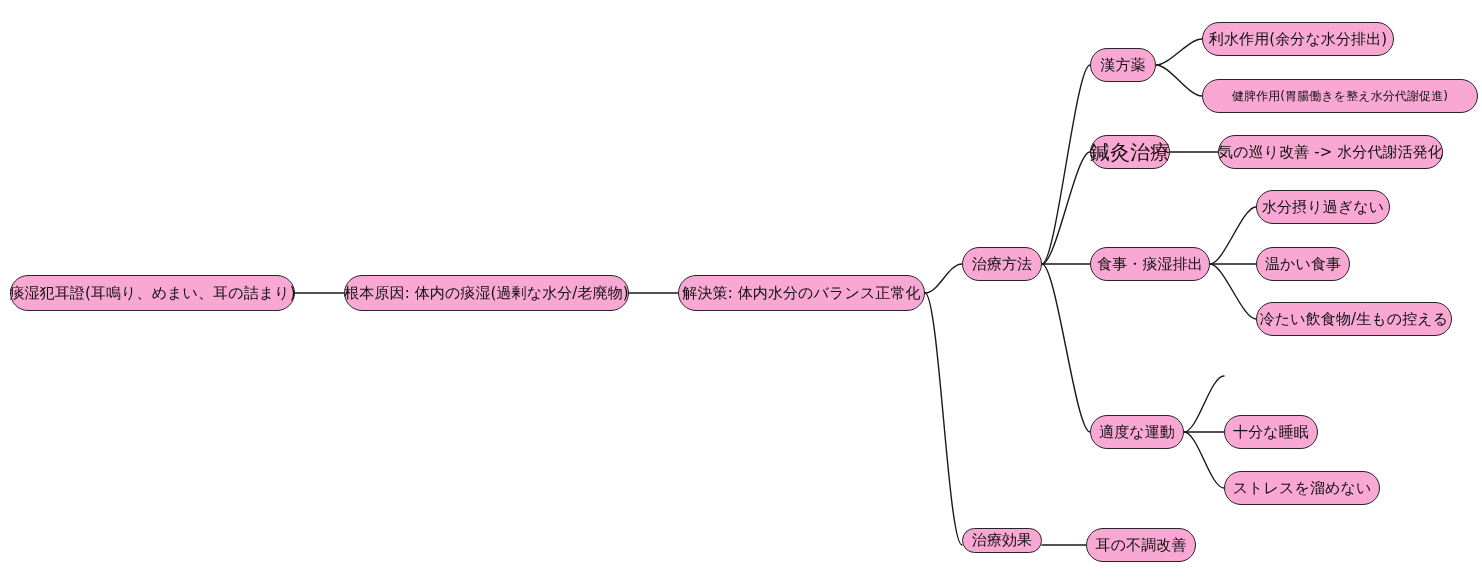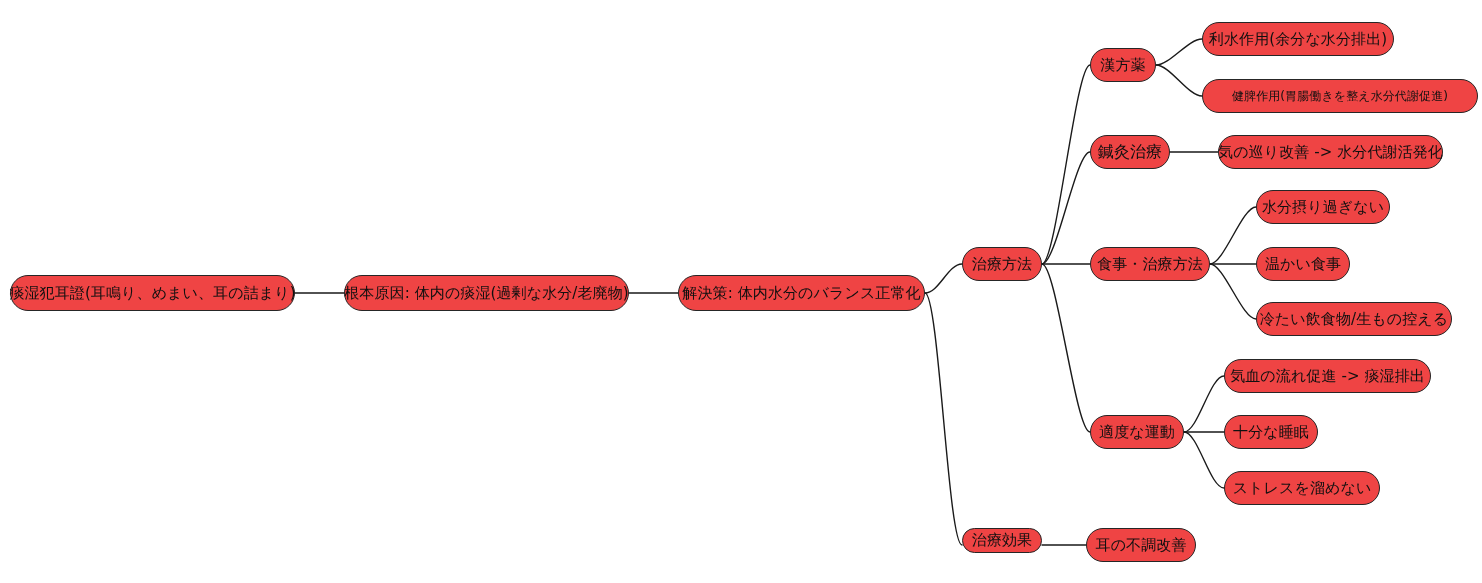--- a/index.html
+++ b/index.html
@@ -38,21 +38,21 @@
     top: 0;
     width: 1482px;
     height: 583px;
   }
   .node {
     position: absolute;
     box-sizing: border-box;
     display: flex;
     align-items: center;
     justify-content: center;
-    background: #ef4444;
+    background: #f9a8d4;
     border: 1.5px solid #262626;
     border-radius: 17px;
     color: #101010;
     font-size: 15px;
     line-height: 1;
     white-space: nowrap;
     letter-spacing: 0.1px;
     padding: 0 10px;
   }
   .node-label {
@@ -95,25 +95,25 @@
       </div>
       <div class="node" style="left: 962px; top: 247px; width: 80px; height: 34px; font-size: 15px; border-radius: 17px;">
         <span class="node-label">治療方法</span>
       </div>
       <div class="node" style="left: 962px; top: 528px; width: 80px; height: 25px; font-size: 15px; border-radius: 17px;">
         <span class="node-label">治療効果</span>
       </div>
       <div class="node" style="left: 1090px; top: 48px; width: 66px; height: 34px; font-size: 15px; border-radius: 17px;">
         <span class="node-label">漢方薬</span>
       </div>
-      <div class="node" style="left: 1090px; top: 135px; width: 80px; height: 34px; font-size: 16px; border-radius: 17px;">
+      <div class="node" style="left: 1090px; top: 135px; width: 80px; height: 34px; font-size: 20px; border-radius: 17px;">
         <span class="node-label">鍼灸治療</span>
       </div>
       <div class="node" style="left: 1090px; top: 247px; width: 120px; height: 34px; font-size: 15px; border-radius: 17px;">
-        <span class="node-label">食事・治療方法</span>
+        <span class="node-label">食事・痰湿排出</span>
       </div>
       <div class="node" style="left: 1090px; top: 415px; width: 94px; height: 34px; font-size: 15px; border-radius: 17px;">
         <span class="node-label">適度な運動</span>
       </div>
       <div class="node" style="left: 1202px; top: 22px; width: 192px; height: 34px; font-size: 15px; border-radius: 17px;">
         <span class="node-label">利水作用(余分な水分排出)</span>
       </div>
       <div class="node" style="left: 1202px; top: 79px; width: 276px; height: 34px; font-size: 12px; border-radius: 17px;">
         <span class="node-label">健脾作用(胃腸働きを整え水分代謝促進)</span>
       </div>
@@ -122,23 +122,20 @@
       </div>
       <div class="node" style="left: 1256px; top: 190px; width: 134px; height: 34px; font-size: 15px; border-radius: 17px;">
         <span class="node-label">水分摂り過ぎない</span>
       </div>
       <div class="node" style="left: 1256px; top: 247px; width: 94px; height: 34px; font-size: 15px; border-radius: 17px;">
         <span class="node-label">温かい食事</span>
       </div>
       <div class="node" style="left: 1256px; top: 302px; width: 196px; height: 34px; font-size: 15px; border-radius: 17px;">
         <span class="node-label">冷たい飲食物/生もの控える</span>
       </div>
-      <div class="node" style="left: 1224px; top: 359px; width: 207px; height: 34px; font-size: 15px; border-radius: 17px;">
-        <span class="node-label">気血の流れ促進 -&gt; 痰湿排出</span>
-      </div>
       <div class="node" style="left: 1224px; top: 415px; width: 94px; height: 34px; font-size: 15px; border-radius: 17px;">
         <span class="node-label">十分な睡眠</span>
       </div>
       <div class="node" style="left: 1224px; top: 471px; width: 156px; height: 34px; font-size: 15px; border-radius: 17px;">
         <span class="node-label">ストレスを溜めない</span>
       </div>
       <div class="node" style="left: 1086px; top: 528px; width: 110px; height: 34px; font-size: 15px; border-radius: 17px;">
         <span class="node-label">耳の不調改善</span>
       </div>
     </div>

